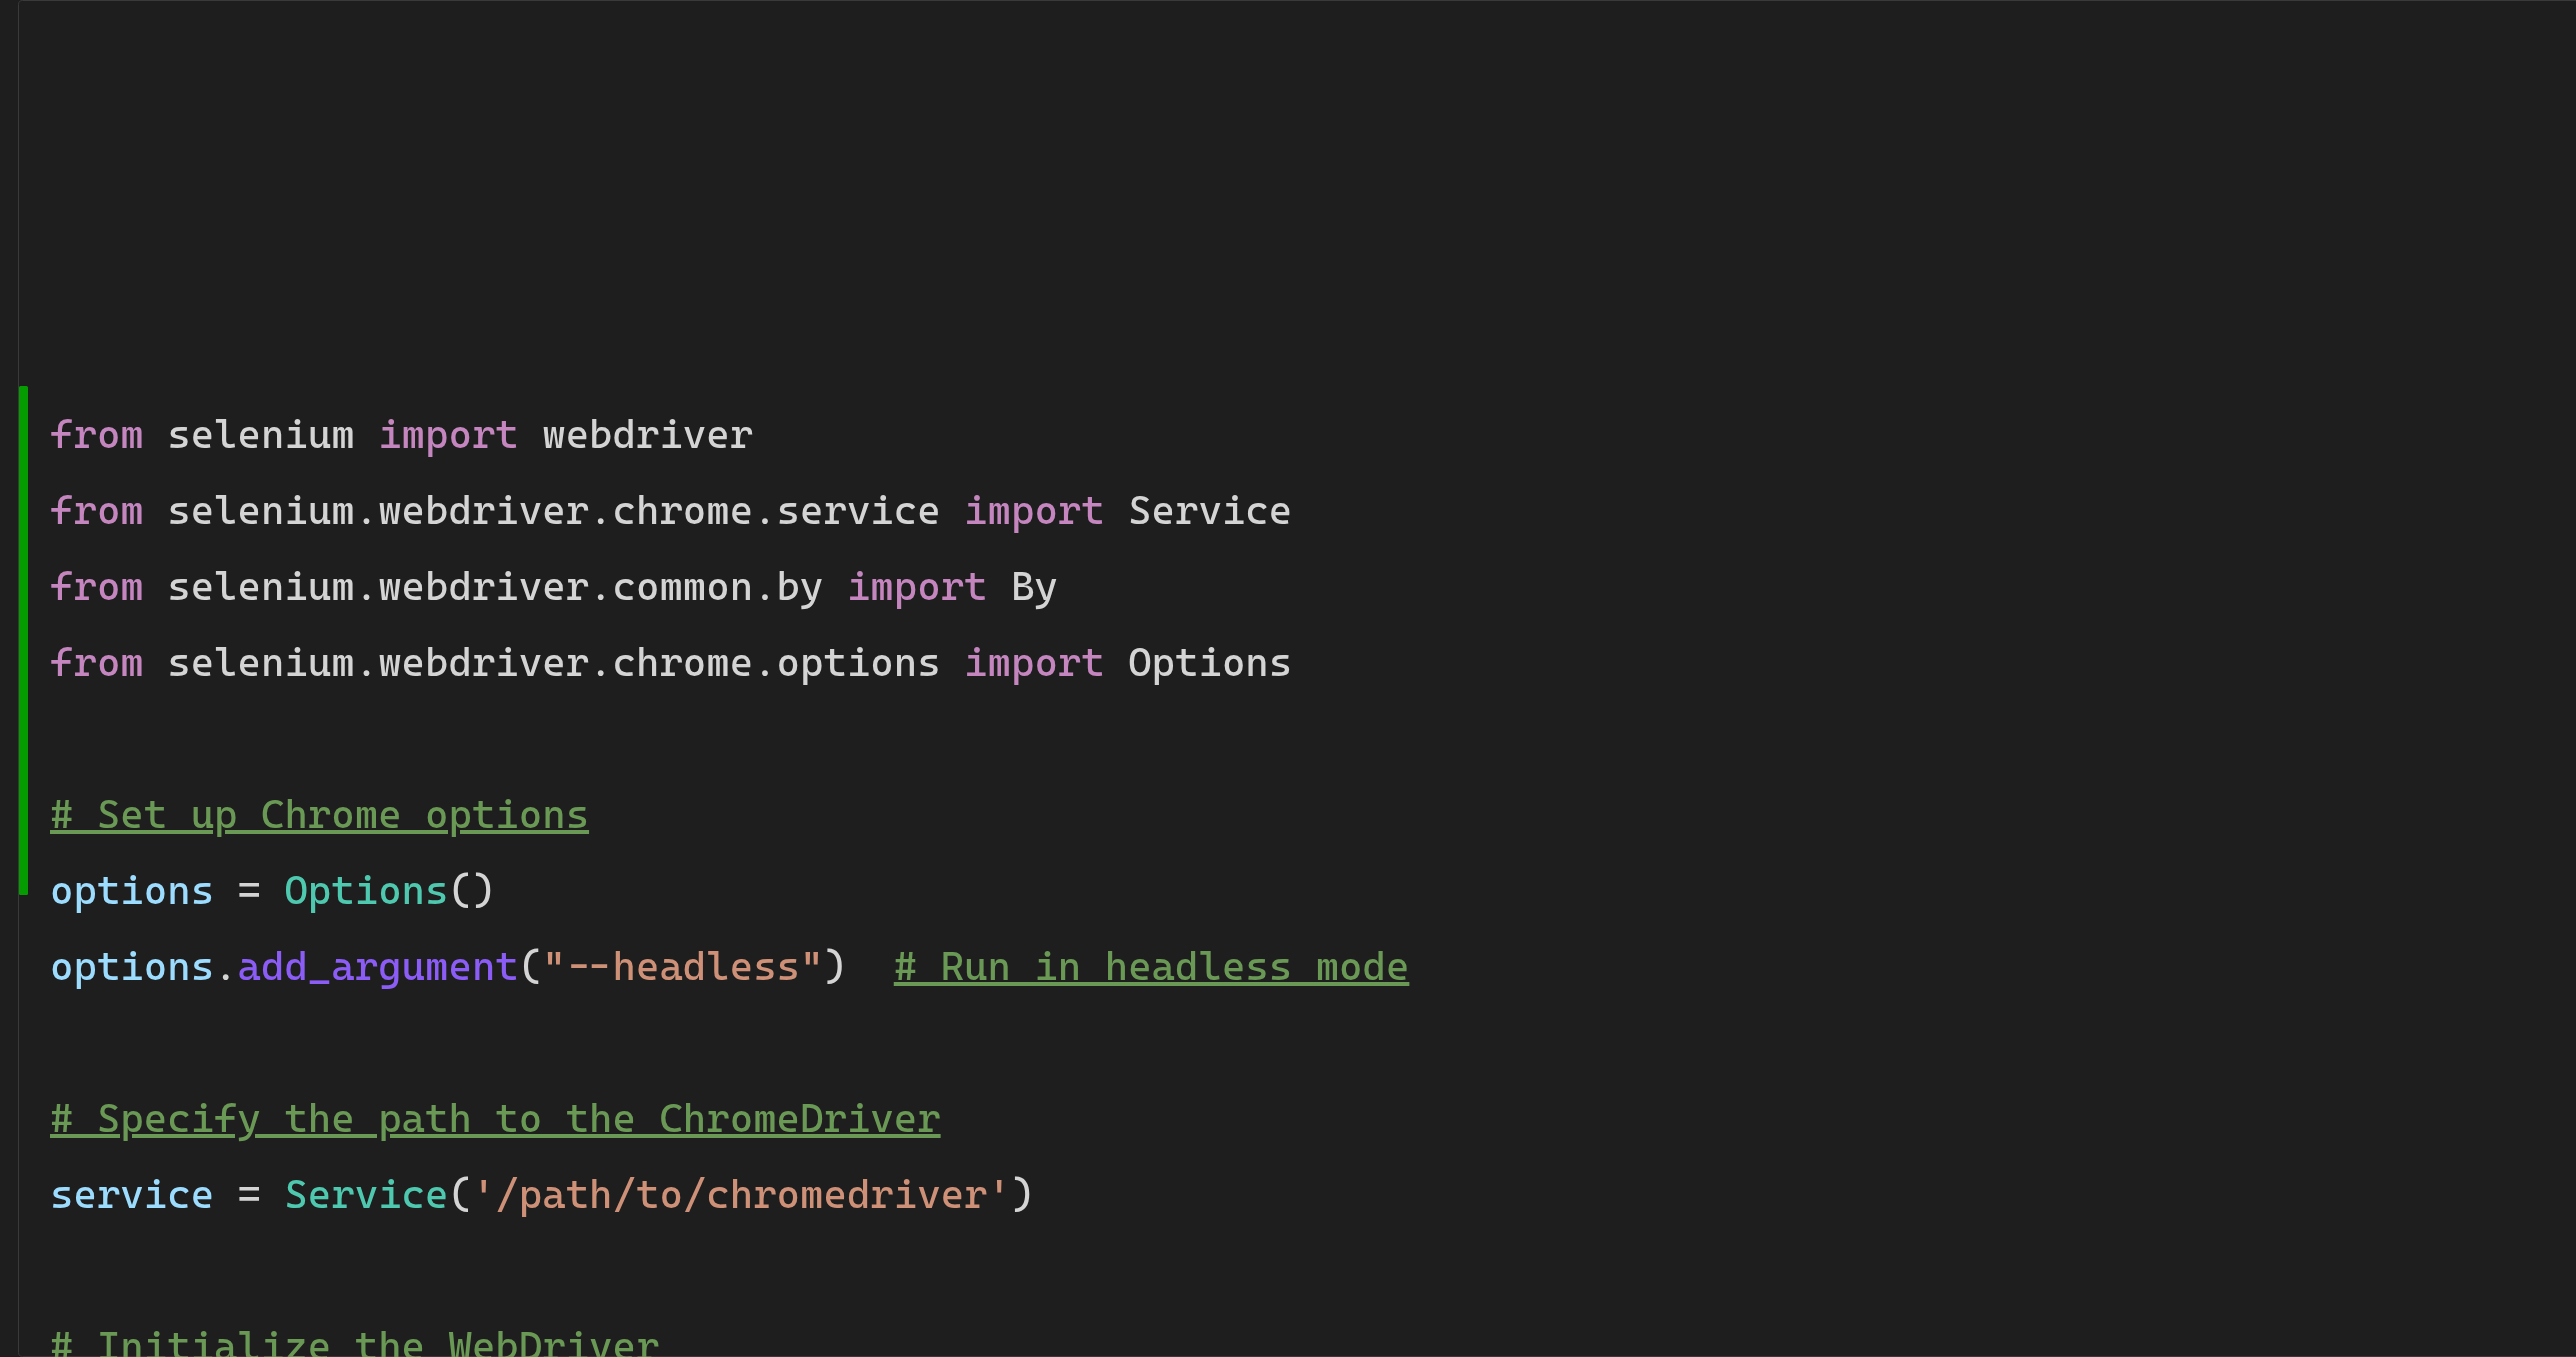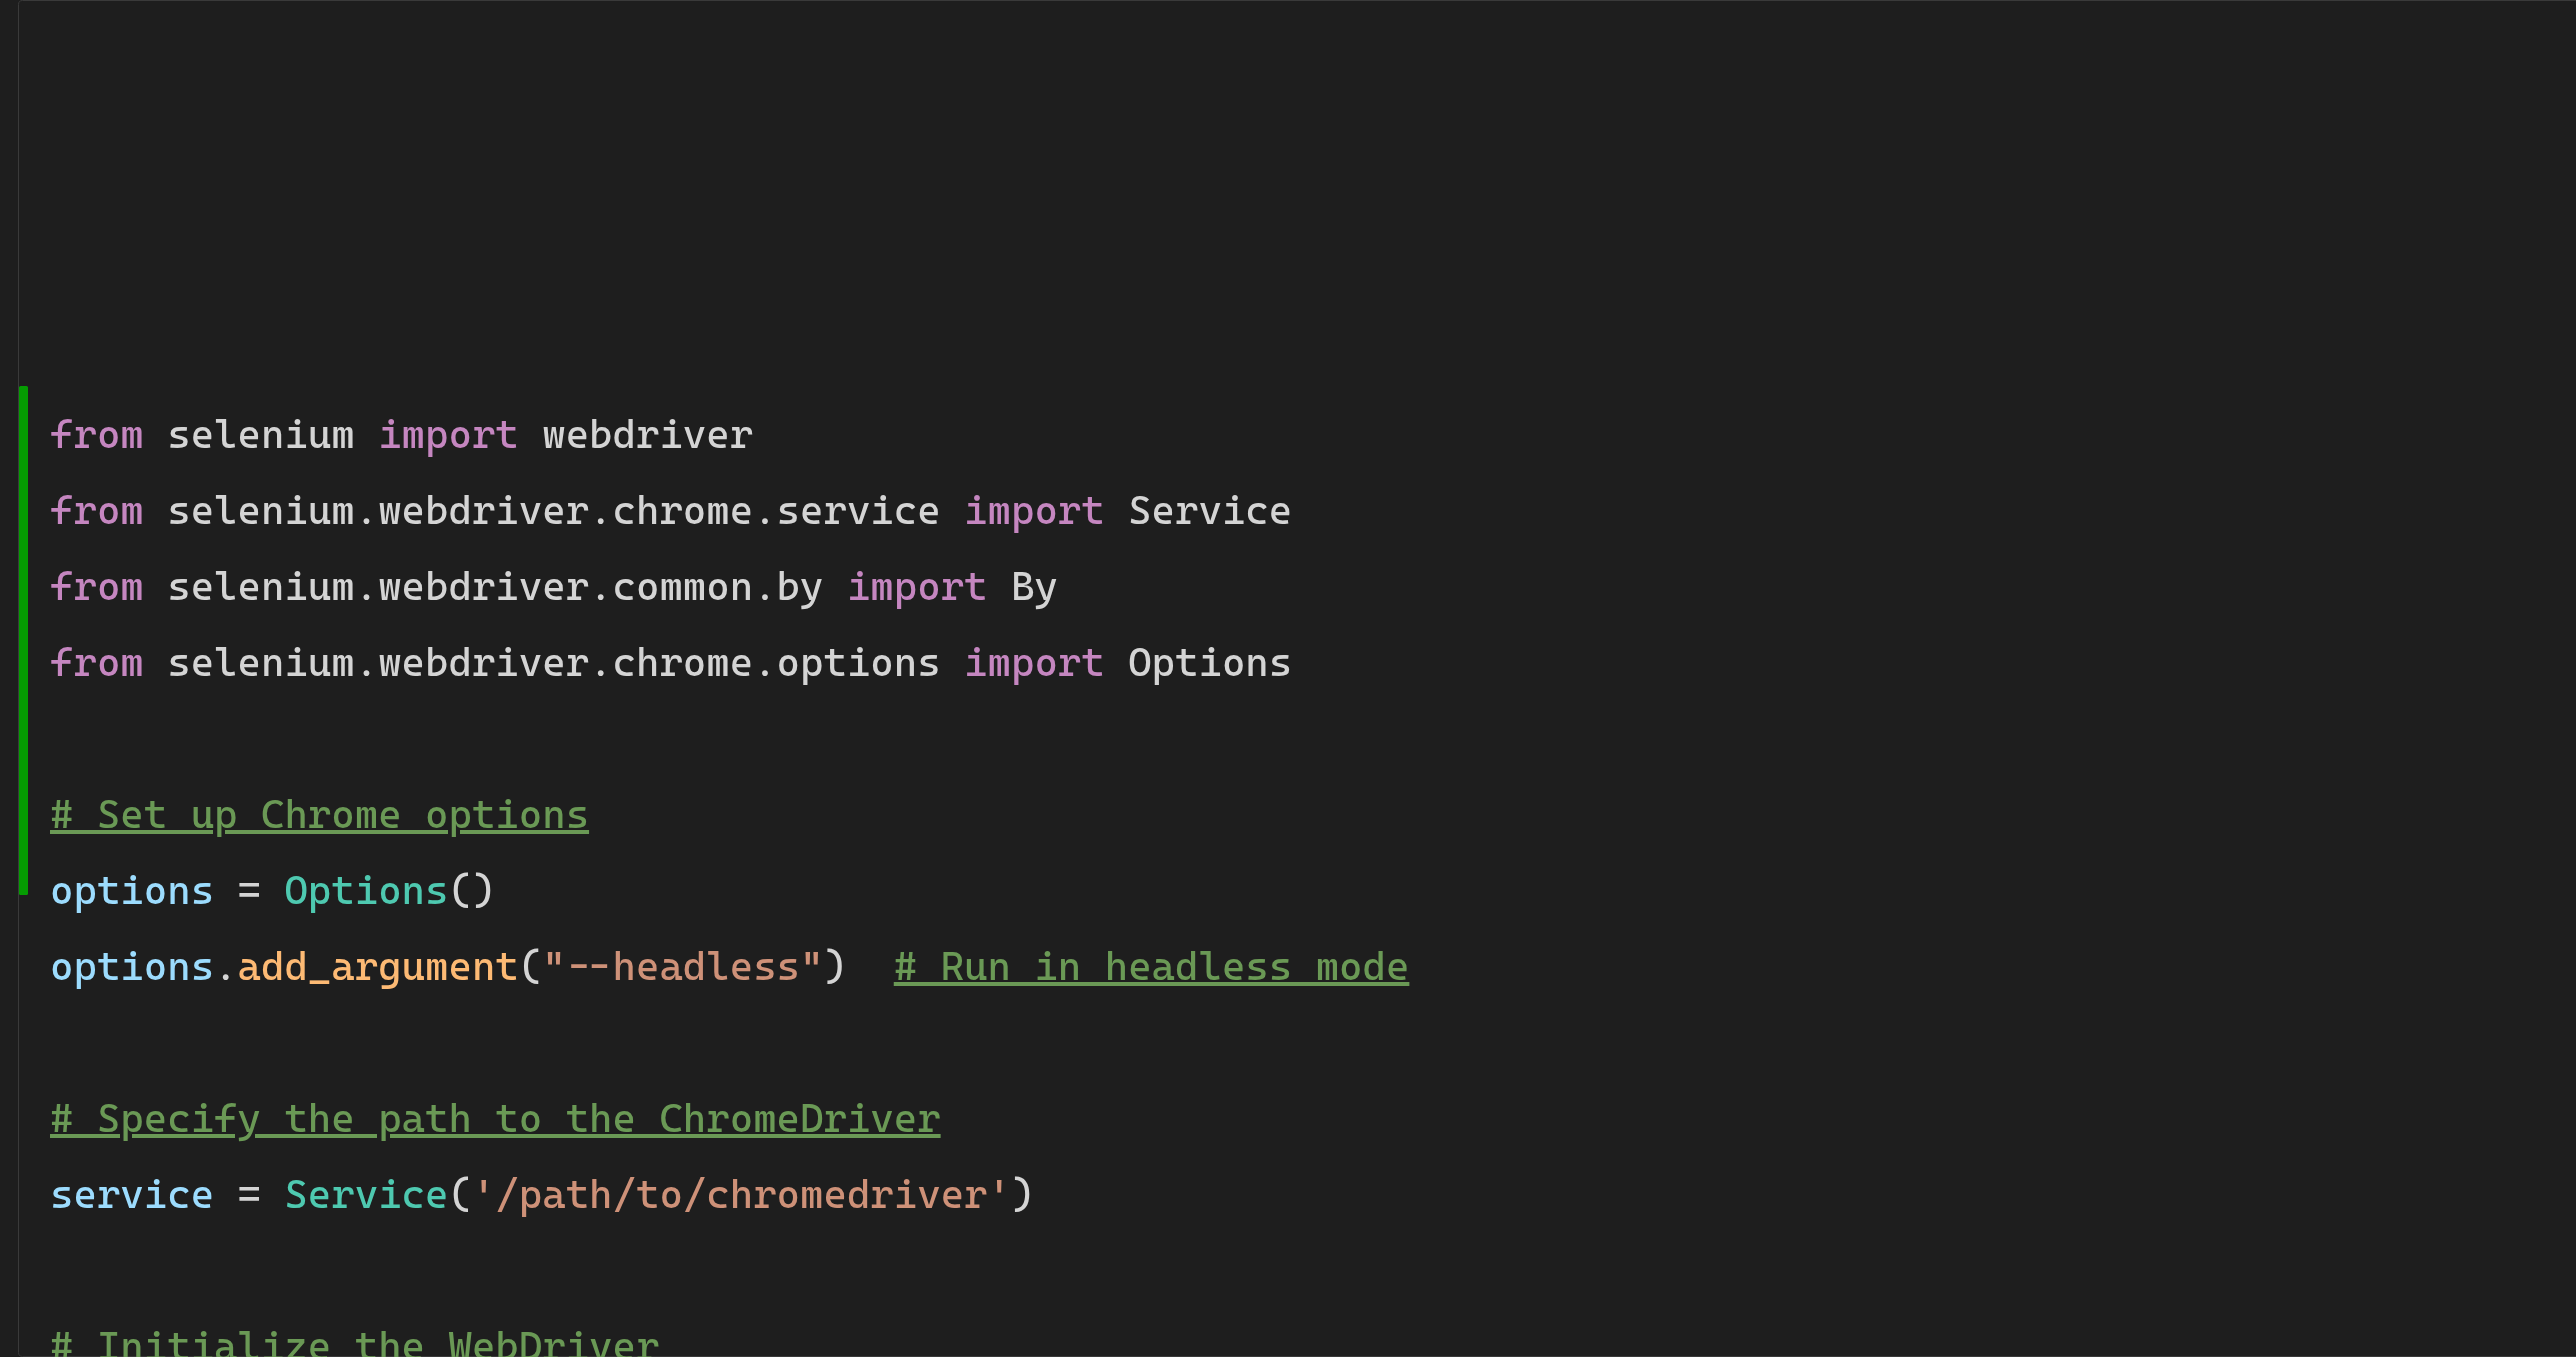--- a/index.html
+++ b/index.html
@@ -30,21 +30,21 @@
     width: 9.2px;
     background: #059c02;
     border-radius: 1.5px;
   }
   .gutter-mark.left  { left: 0; }
   .gutter-mark.right { left: auto; right: 1.5px; }
   .line { display: block; }
   .kw      { color: #c586c0; }  
   .mod     { color: #d4d4d4; }
   .cls     { color: #4ec9b0; }  
-  .fn      { color: #fdba74; }  
+  .fn      { color: #8b5cf6; }  
   .var     { color: #9cdcfe; }  
   .str     { color: #ce9178; }  
   .cmt     { color: #6a9955; text-decoration: underline; }  
   .punct   { color: #d4d4d4; }
 </style>
 </head>
 <body>
 
 <div class="editor">
   <div class="gutter-mark left" style="top:385px;height:509px;"></div>

